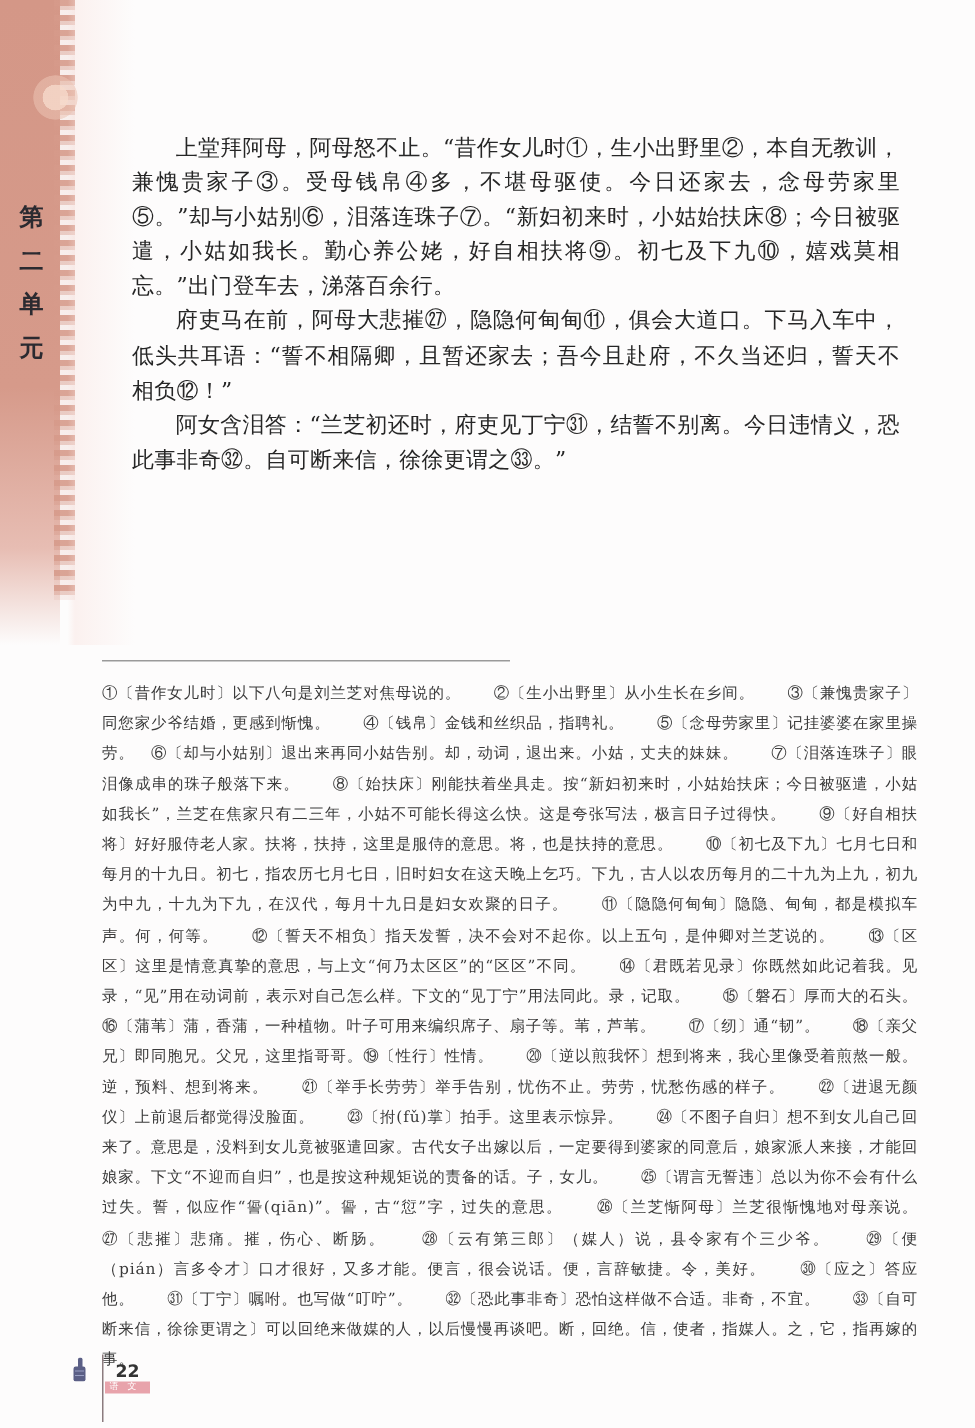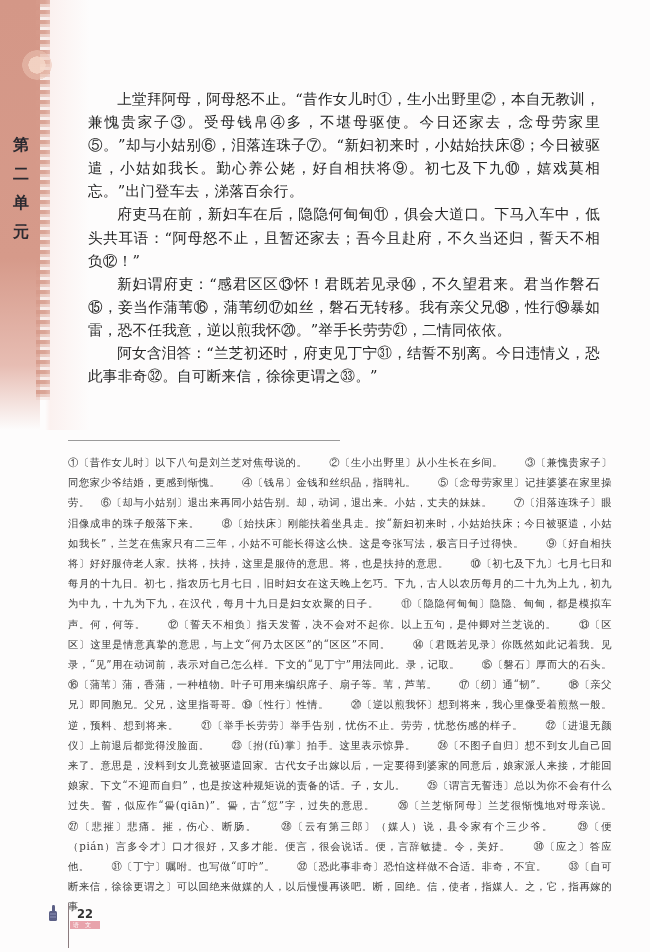--- a/index.html
+++ b/index.html
@@ -82,22 +82,21 @@
 
 <div class="unit-label">
   <span>第</span>
   <span>二</span>
   <span>单</span>
   <span>元</span>
 </div>
 
 <div class="main">
   <p>上堂拜阿母，阿母怒不止。“昔作女儿时①，生小出野里②，本自无教训，兼愧贵家子③。受母钱帛④多，不堪母驱使。今日还家去，念母劳家里⑤。”却与小姑别⑥，泪落连珠子⑦。“新妇初来时，小姑始扶床⑧；今日被驱遣，小姑如我长。勤心养公姥，好自相扶将⑨。初七及下九⑩，嬉戏莫相忘。”出门登车去，涕落百余行。</p>
-  <p>府吏马在前，新妇车在后，隐隐何甸甸⑪，俱会大道口。下马入车中，低头共耳语：“阿母怒不止，且暂还家去；吾今且赴府，不久当还归，誓天不相负⑫！”</p>
-  <p>新妇谓府吏：“感君区区⑬怀！君既若见录⑭，不久望君来。君当作磐石⑮，妾当作蒲苇⑯，蒲苇纫⑰如丝，磐石无转移。我有亲父兄⑱，性行⑲暴如雷，恐不任我意，逆以煎我怀⑳。”举手长劳劳㉑，二情同依依。</p>
+  <p>府吏马在前，阿母大悲摧㉗，隐隐何甸甸⑪，俱会大道口。下马入车中，低头共耳语：“誓不相隔卿，且暂还家去；吾今且赴府，不久当还归，誓天不相负⑫！”</p>
   <p>阿女含泪答：“兰芝初还时，府吏见丁宁㉛，结誓不别离。今日违情义，恐此事非奇㉜。自可断来信，徐徐更谓之㉝。”</p>
 </div>
 
 <div class="divider"></div>
 
 <div class="notes">
   <p>①〔昔作女儿时〕以下八句是刘兰芝对焦母说的。　　②〔生小出野里〕从小生长在乡间。　　③〔兼愧贵家子〕同您家少爷结婚，更感到惭愧。　　④〔钱帛〕金钱和丝织品，指聘礼。　　⑤〔念母劳家里〕记挂婆婆在家里操劳。　⑥〔却与小姑别〕退出来再同小姑告别。却，动词，退出来。小姑，丈夫的妹妹。　　⑦〔泪落连珠子〕眼泪像成串的珠子般落下来。　　⑧〔始扶床〕刚能扶着坐具走。按“新妇初来时，小姑始扶床；今日被驱遣，小姑如我长”，兰芝在焦家只有二三年，小姑不可能长得这么快。这是夸张写法，极言日子过得快。　　⑨〔好自相扶将〕好好服侍老人家。扶将，扶持，这里是服侍的意思。将，也是扶持的意思。　　⑩〔初七及下九〕七月七日和每月的十九日。初七，指农历七月七日，旧时妇女在这天晚上乞巧。下九，古人以农历每月的二十九为上九，初九为中九，十九为下九，在汉代，每月十九日是妇女欢聚的日子。　　⑪〔隐隐何甸甸〕隐隐、甸甸，都是模拟车声。何，何等。　　⑫〔誓天不相负〕指天发誓，决不会对不起你。以上五句，是仲卿对兰芝说的。　　⑬〔区区〕这里是情意真挚的意思，与上文“何乃太区区”的“区区”不同。　　⑭〔君既若见录〕你既然如此记着我。见录，“见”用在动词前，表示对自己怎么样。下文的“见丁宁”用法同此。录，记取。　　⑮〔磐石〕厚而大的石头。　　⑯〔蒲苇〕蒲，香蒲，一种植物。叶子可用来编织席子、扇子等。苇，芦苇。　　⑰〔纫〕通“韧”。　　⑱〔亲父兄〕即同胞兄。父兄，这里指哥哥。⑲〔性行〕性情。　　⑳〔逆以煎我怀〕想到将来，我心里像受着煎熬一般。逆，预料、想到将来。　　㉑〔举手长劳劳〕举手告别，忧伤不止。劳劳，忧愁伤感的样子。　　㉒〔进退无颜仪〕上前退后都觉得没脸面。　　㉓〔拊(fǔ)掌〕拍手。这里表示惊异。　　㉔〔不图子自归〕想不到女儿自己回来了。意思是，没料到女儿竟被驱遣回家。古代女子出嫁以后，一定要得到婆家的同意后，娘家派人来接，才能回娘家。下文“不迎而自归”，也是按这种规矩说的责备的话。子，女儿。　　㉕〔谓言无誓违〕总以为你不会有什么过失。誓，似应作“諐(qiān)”。諐，古“愆”字，过失的意思。　　㉖〔兰芝惭阿母〕兰芝很惭愧地对母亲说。　　㉗〔悲摧〕悲痛。摧，伤心、断肠。　　㉘〔云有第三郎〕（媒人）说，县令家有个三少爷。　　㉙〔便（pián）言多令才〕口才很好，又多才能。便言，很会说话。便，言辞敏捷。令，美好。　　㉚〔应之〕答应他。　　㉛〔丁宁〕嘱咐。也写做“叮咛”。　　㉜〔恐此事非奇〕恐怕这样做不合适。非奇，不宜。　　㉝〔自可断来信，徐徐更谓之〕可以回绝来做媒的人，以后慢慢再谈吧。断，回绝。信，使者，指媒人。之，它，指再嫁的事。</p>
 </div>
 
 <svg class="footer-thumb" viewBox="0 0 12 16">

